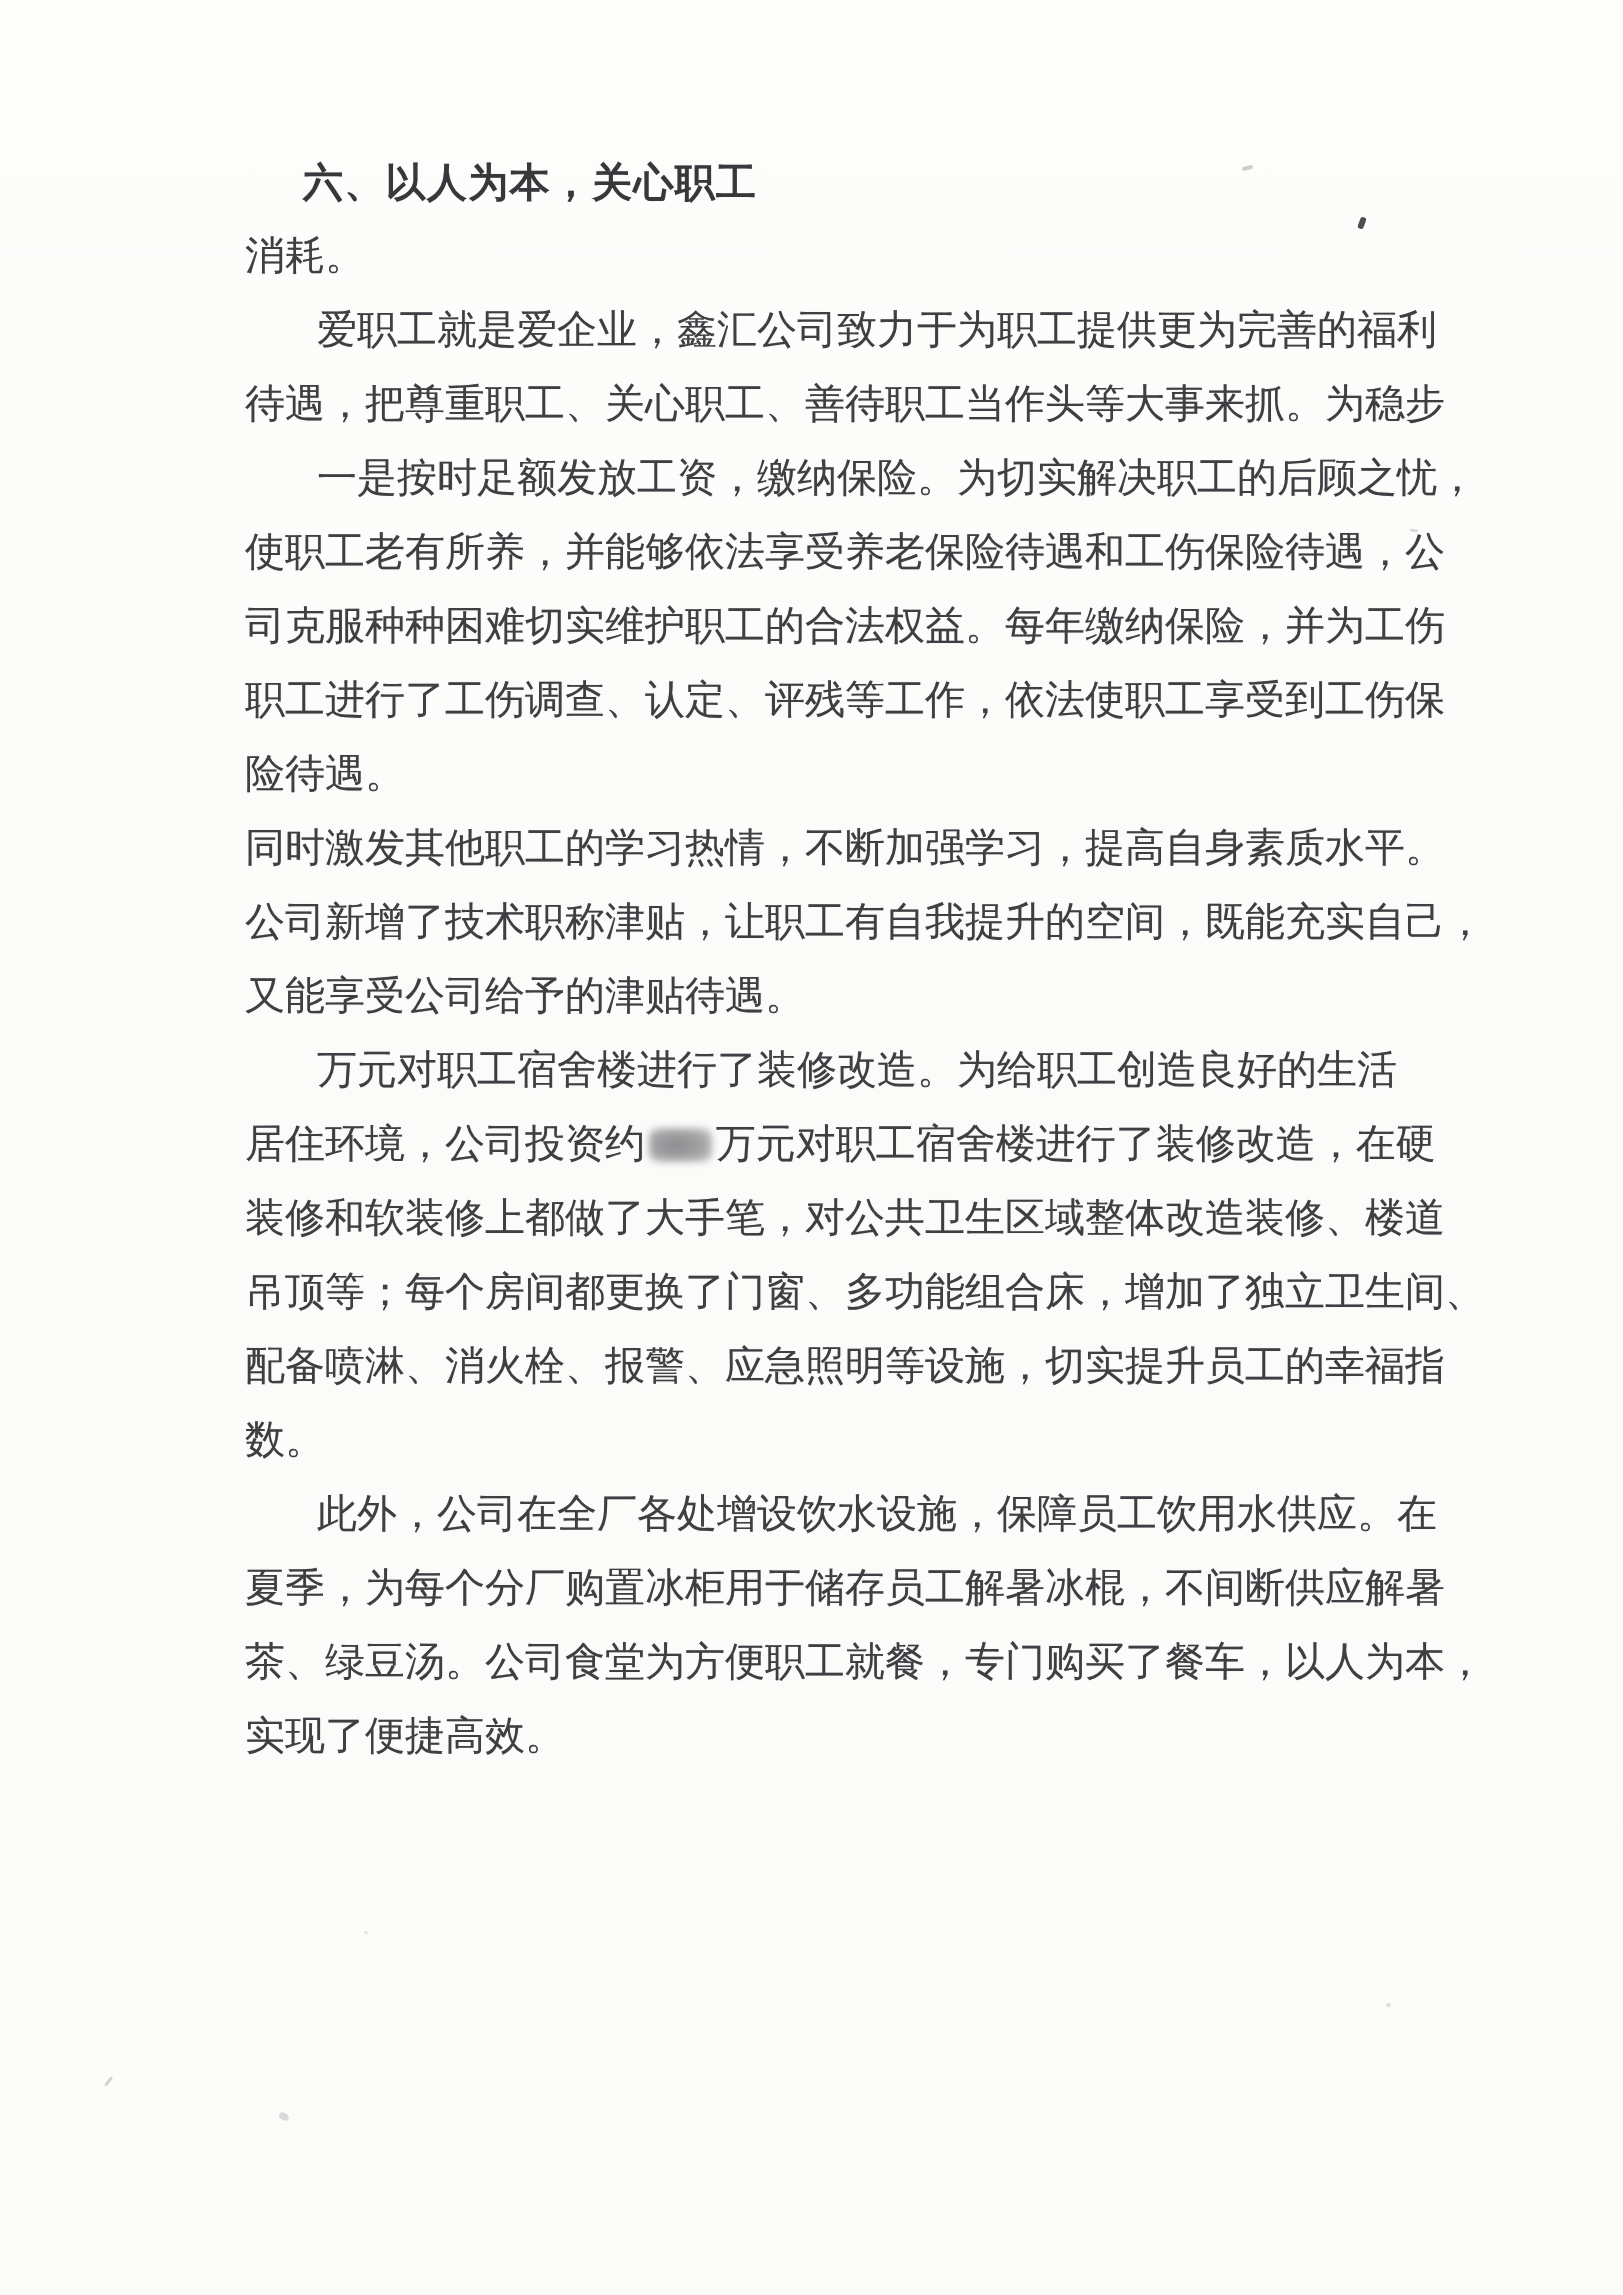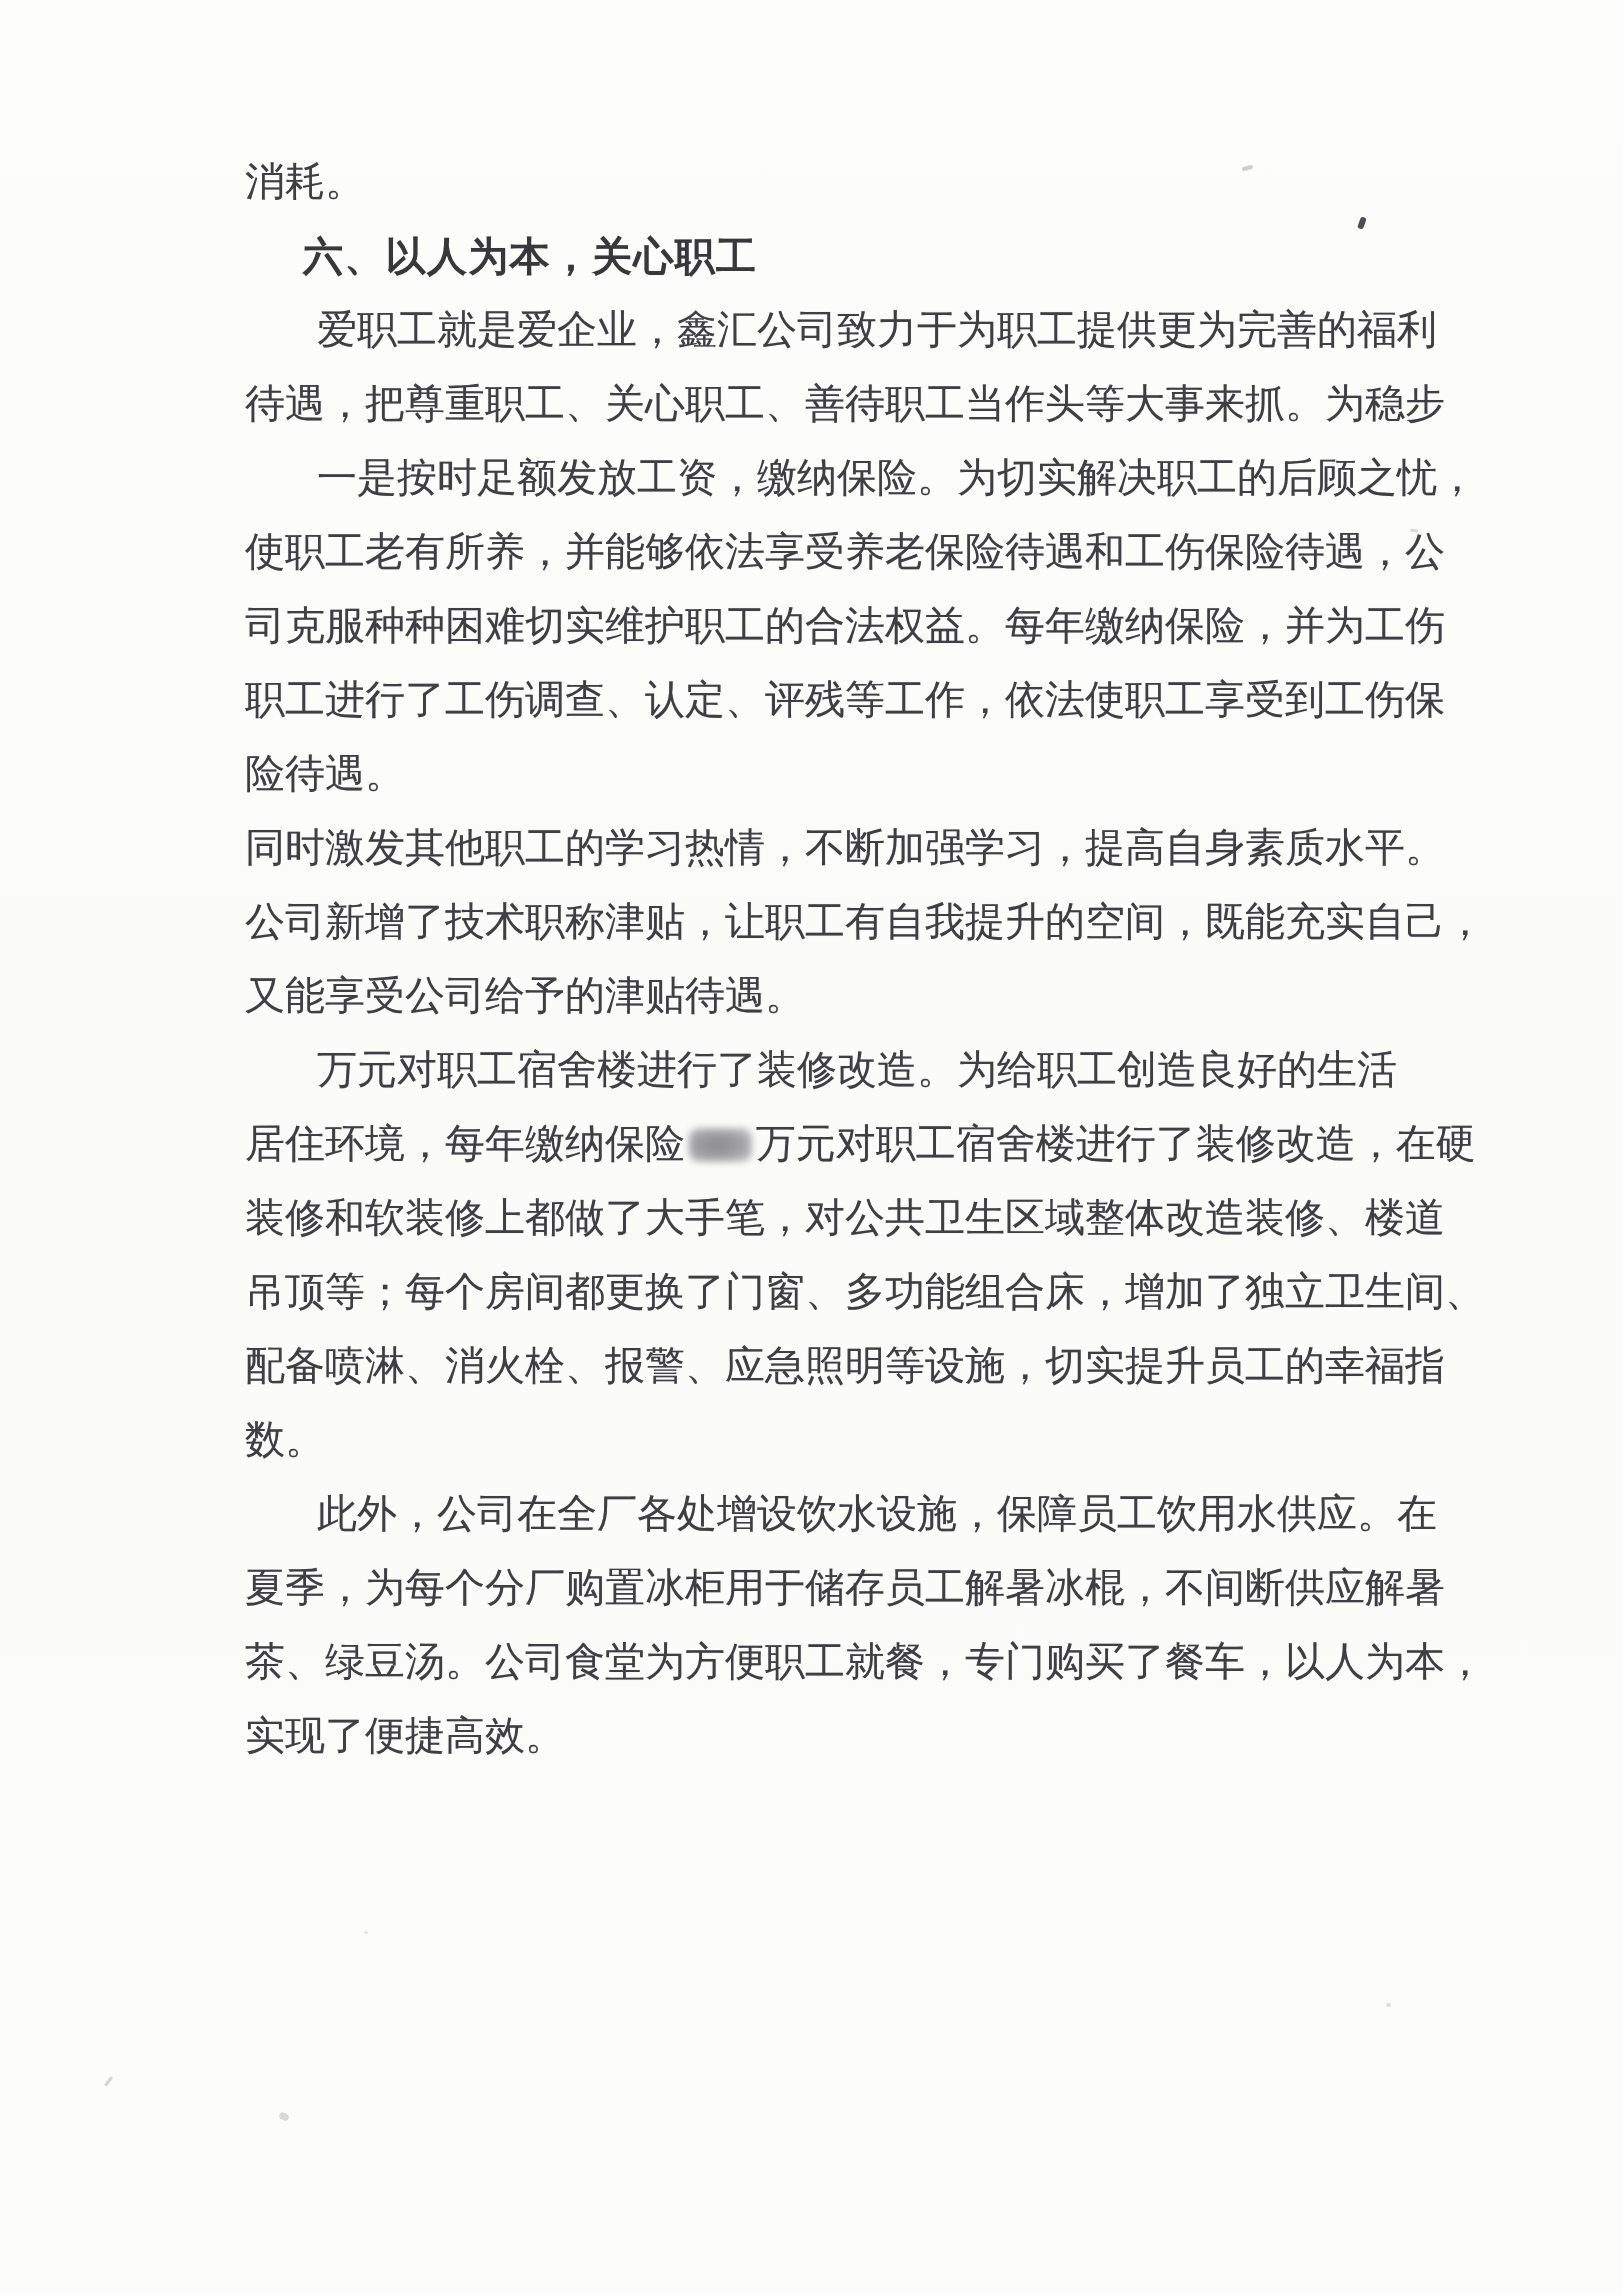--- a/index.html
+++ b/index.html
@@ -55,34 +55,34 @@
   .a4{left:107px;top:2076px;width:3.3px;height:11px;background:#c9c9c7;border-radius:1.3px;transform:rotate(38deg);opacity:.8;}
   .a5{left:279px;top:2113px;width:9.8px;height:7.2px;background:#d0d0ce;border-radius:45% 55% 50% 50%;transform:rotate(24deg);opacity:.8;}
   .a6{left:1386px;top:2003px;width:4.6px;height:3.9px;background:#d6d6d4;border-radius:50%;opacity:.8;}
   .a7{left:364px;top:1931px;width:3.9px;height:3.3px;background:#dcdcda;border-radius:50%;opacity:.8;}
 </style>
 </head>
 <body>
 
 <div class="page">
   <div class="doc">
+      <div class="line heading end">六、以人为本，关心职工</div>
       <div class="line end">消耗。</div>
-      <div class="line heading end">六、以人为本，关心职工</div>
       <div class="line indent fill">爱职工就是爱企业，鑫汇公司致力于为职工提供更为完善的福利</div>
       <div class="line fill">待遇，把尊重职工、关心职工、善待职工当作头等大事来抓。为稳步</div>
       <div class="line indent fill">一是按时足额发放工资，缴纳保险。为切实解决职工的后顾之忧，</div>
       <div class="line fill">使职工老有所养，并能够依法享受养老保险待遇和工伤保险待遇，公</div>
       <div class="line fill">司克服种种困难切实维护职工的合法权益。每年缴纳保险，并为工伤</div>
       <div class="line fill">职工进行了工伤调查、认定、评残等工作，依法使职工享受到工伤保</div>
       <div class="line end">险待遇。</div>
       <div class="line fill">同时激发其他职工的学习热情，不断加强学习，提高自身素质水平。</div>
       <div class="line fill">公司新增了技术职称津贴，让职工有自我提升的空间，既能充实自己，</div>
       <div class="line end">又能享受公司给予的津贴待遇。</div>
       <div class="line indent fill">万元对职工宿舍楼进行了装修改造。为给职工创造良好的生活</div>
-      <div class="line fill"><span>居住环境，每年缴纳保险</span><span class="redact"></span><span>万元对职工宿舍楼进行了装修改造，在硬</span></div>
+      <div class="line fill"><span>居住环境，公司投资约</span><span class="redact"></span><span>万元对职工宿舍楼进行了装修改造，在硬</span></div>
       <div class="line fill">装修和软装修上都做了大手笔，对公共卫生区域整体改造装修、楼道</div>
       <div class="line fill">吊顶等；每个房间都更换了门窗、多功能组合床，增加了独立卫生间、</div>
       <div class="line fill">配备喷淋、消火栓、报警、应急照明等设施，切实提升员工的幸福指</div>
       <div class="line end">数。</div>
       <div class="line indent fill">此外，公司在全厂各处增设饮水设施，保障员工饮用水供应。在</div>
       <div class="line fill">夏季，为每个分厂购置冰柜用于储存员工解暑冰棍，不间断供应解暑</div>
       <div class="line fill">茶、绿豆汤。公司食堂为方便职工就餐，专门购买了餐车，以人为本，</div>
       <div class="line end">实现了便捷高效。</div>
     </div>
 

